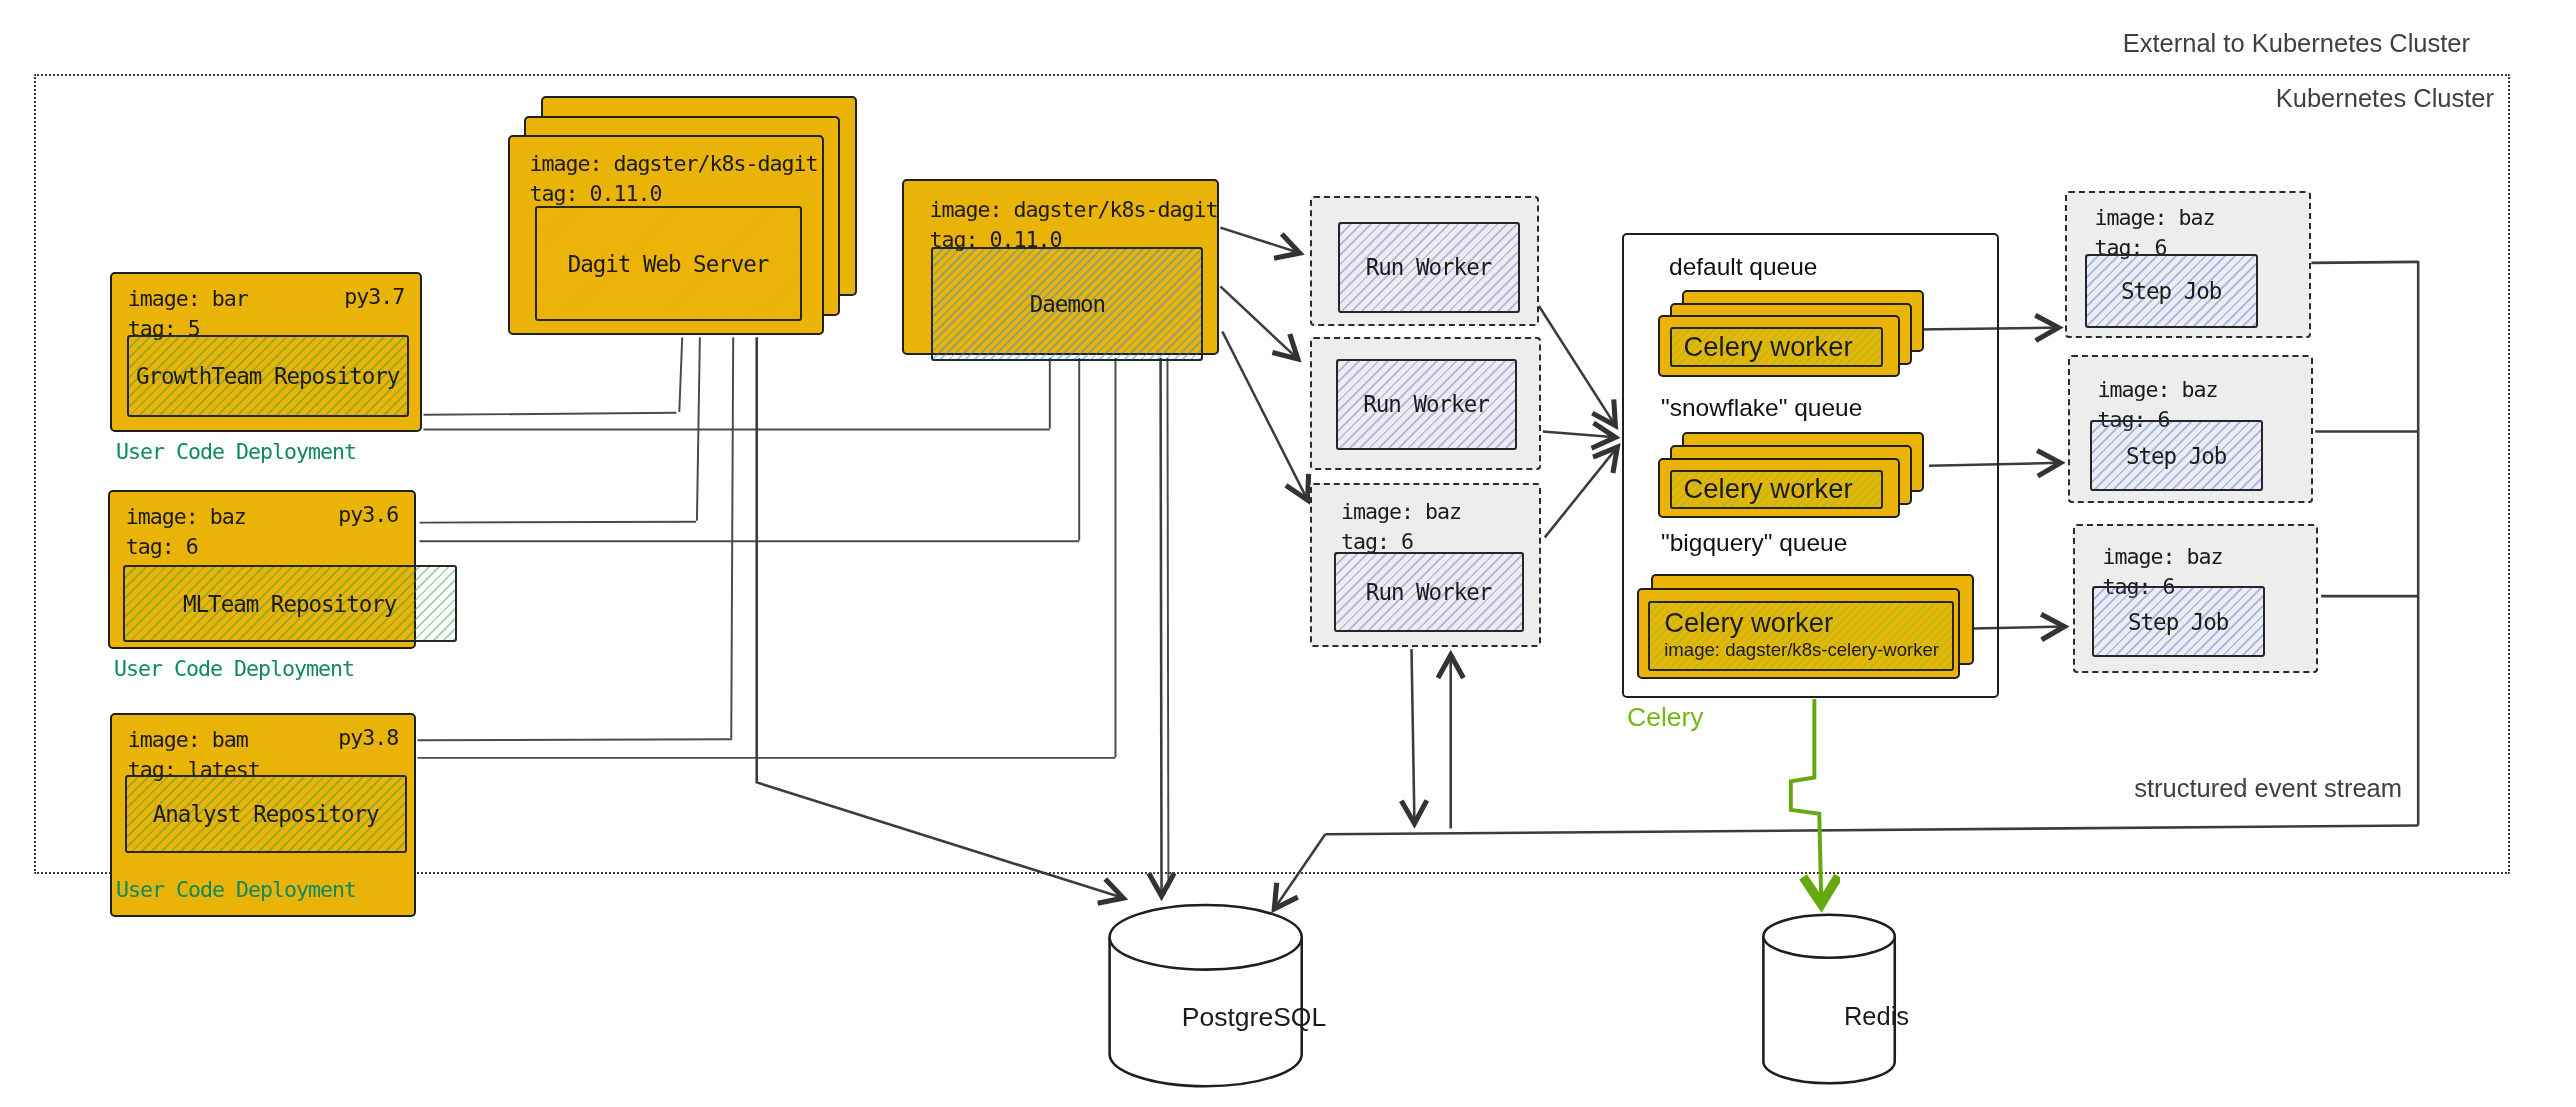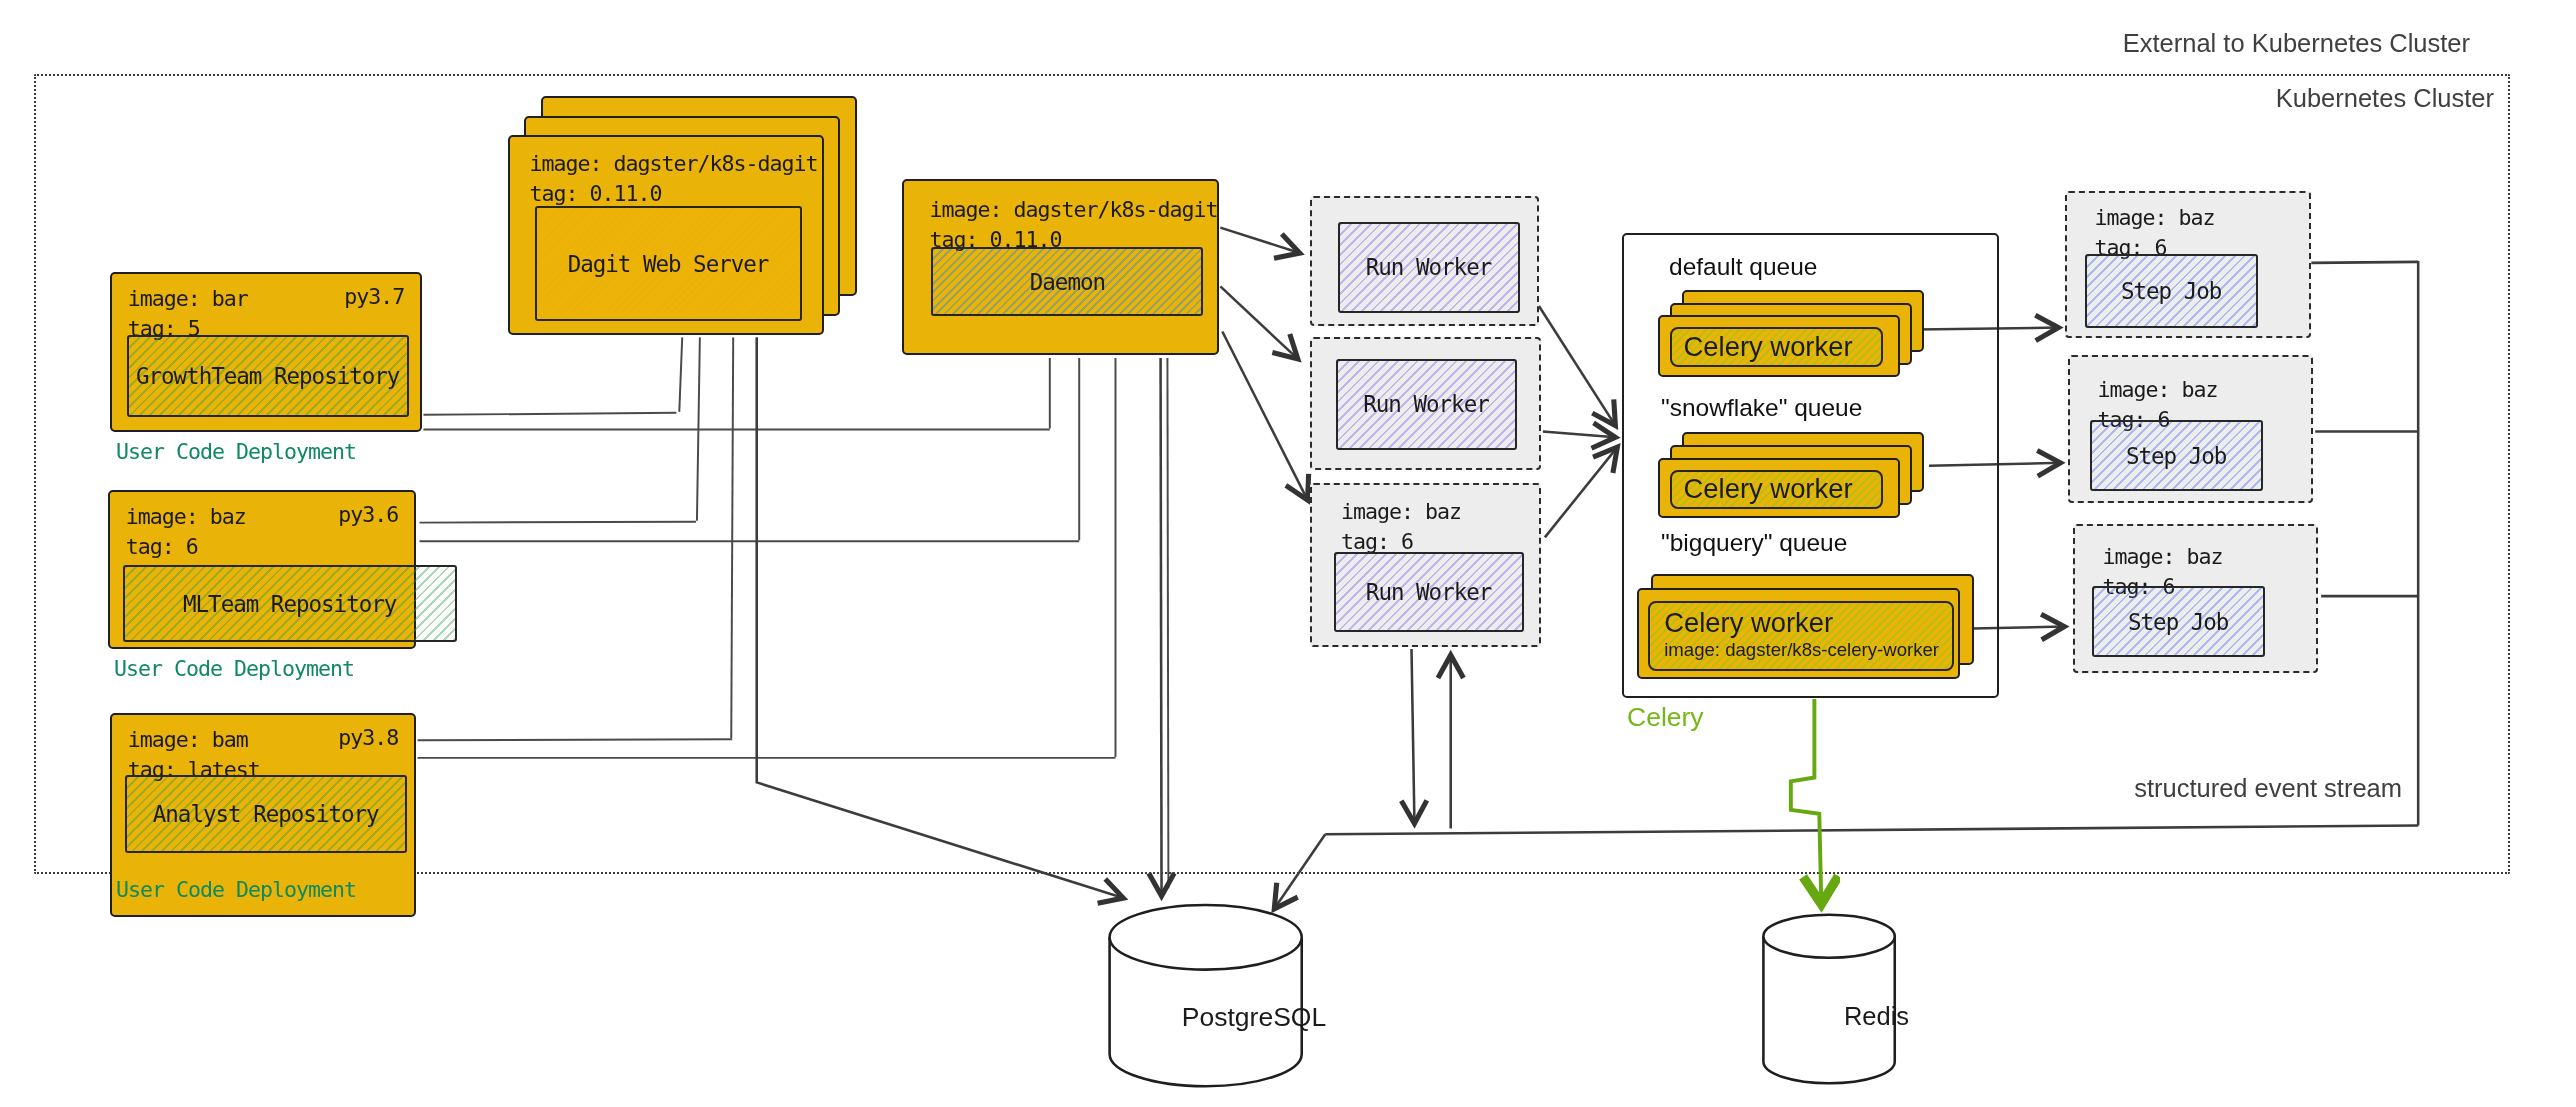--- a/index.html
+++ b/index.html
@@ -19,21 +19,21 @@
   .meta{position:absolute;}
   .pyver{position:absolute;font-family:"DejaVu Sans Mono",monospace;font-size:21.6px;letter-spacing:-1px;}
   .caption{font-family:"DejaVu Sans Mono",monospace;font-size:21.6px;letter-spacing:-1px;
            color:var(--caption_teal);white-space:nowrap;}
   
   .h-green {background:repeating-linear-gradient(135deg,rgba(47,158,68,.40) 0 2px,rgba(255,255,255,0) 2px 6.9px);}
   .h-orange{background:repeating-linear-gradient(135deg,rgba(250,176,5,.48) 0 2px,rgba(255,255,255,0) 2px 5.9px);}
   .h-blue  {background:repeating-linear-gradient(135deg,rgba(34,139,230,.42) 0 2px,rgba(255,255,255,0) 2px 5.9px);}
   .h-purple{background:repeating-linear-gradient(135deg,rgba(112,72,232,.34) 0 2px,rgba(255,255,255,0) 2px 6.9px);}
   .h-step  {background:repeating-linear-gradient(135deg,rgba(76,110,245,.40) 0 2px,rgba(255,255,255,0) 2px 6.9px);}
-  .h-lime  {background:repeating-linear-gradient(135deg,rgba(130,201,30,.45) 0 2px,rgba(255,255,255,0) 2px 5.9px);border-radius:8px;}
+  .h-lime  {background:repeating-linear-gradient(135deg,rgba(130,201,30,.45) 0 2px,rgba(255,255,255,0) 2px 5.9px);}
   .queue-label{font-size:24.5px;color:#111;white-space:nowrap;}
   .sans-small{font-size:18.6px;}
   .celery-label{font-size:26.5px;color:var(--celery_green);}
   .cyl-label{font-size:26.5px;text-align:center;margin-left:48px;}
 </style>
 </head>
 <body>
 
 <div id="canvas">
 
@@ -132,21 +132,21 @@
 
   <div class="abs sbox" style="left:541px;top:96px;width:316px;height:200px;"></div>
   <div class="abs sbox" style="left:524px;top:116px;width:316px;height:200px;"></div>
   <div class="abs sbox" style="left:508px;top:135px;width:316px;height:200px;">
     <div class="mono meta" style="left:19.6px;top:11.8px;"><span>image: dagster/k8s-dagit</span><br><span>tag: 0.11.0</span></div>
     <div class="abs inner h-orange" style="left:24.5px;top:69px;width:267px;height:115px;">Dagit Web Server</div>
   </div>
 
   <div class="abs sbox" style="left:902px;top:179px;width:317px;height:176px;">
     <div class="mono meta" style="left:25.5px;top:13.7px;"><span>image: dagster/k8s-dagit</span><br><span>tag: 0.11.0</span></div>
-    <div class="abs inner h-blue" style="left:27.4px;top:66px;width:272px;height:69px;">Daemon</div>
+    <div class="abs inner h-blue" style="left:27.4px;top:66px;width:272px;height:114px;">Daemon</div>
   </div>
 
   <div class="abs dash" style="left:1310px;top:196px;width:229px;height:130px;">
     <div class="abs inner h-purple" style="left:25.5px;top:23.5px;width:182px;height:91px;">Run Worker</div>
   </div>
   <div class="abs dash" style="left:1310px;top:337px;width:231px;height:133px;">
     <div class="abs inner h-purple" style="left:23.5px;top:19.6px;width:181px;height:91px;">Run Worker</div>
   </div>
   <div class="abs dash" style="left:1310px;top:483px;width:231px;height:164px;">
     <div class="mono meta" style="left:29px;top:11.8px;"><span>image: baz</span><br><span>tag: 6</span></div>

